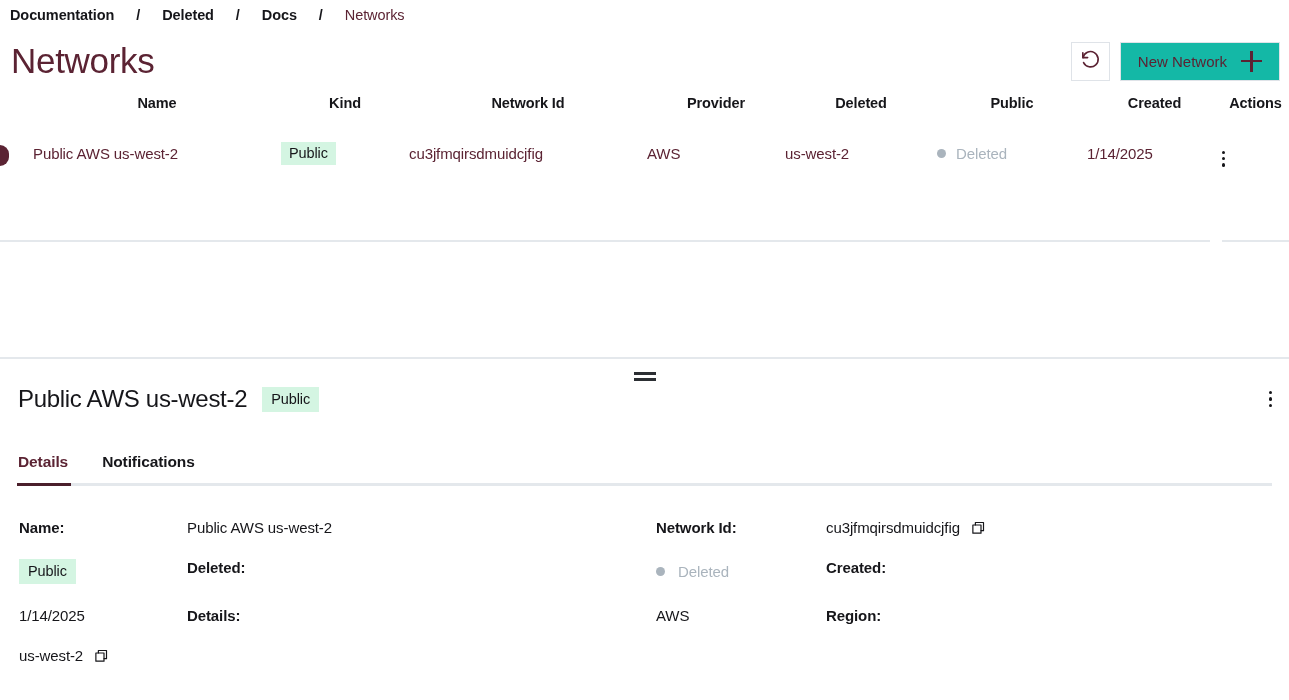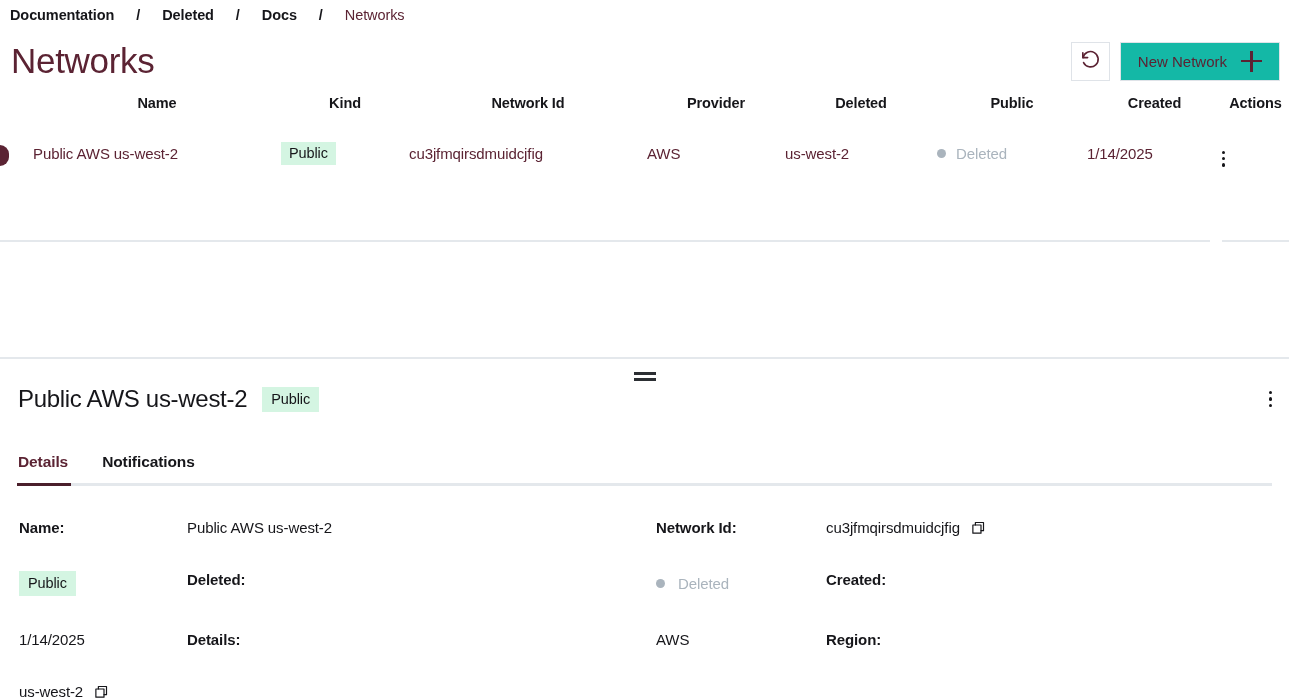--- a/index.html
+++ b/index.html
@@ -196,21 +196,21 @@
   }
   .tab-underline {
     position: absolute; left: 0; bottom: 0;
     width: 54px; height: 3px; background: #4a1f2b;
     z-index: 2;
   }
 
   .fields {
     display: grid;
     grid-template-columns: 168px 469px 170px auto;
-    row-gap: 35px;
+    row-gap: 23px;
     margin-top: 33px;
     padding-left: 2px;
     font-size: 15px;
   }
   .f-label { font-weight: bold; color: #16161a; letter-spacing: -0.1px; }
   .f-value {
     color: #16161a;
     display: flex; align-items: center; gap: 11px;
     letter-spacing: -0.1px;
   }

